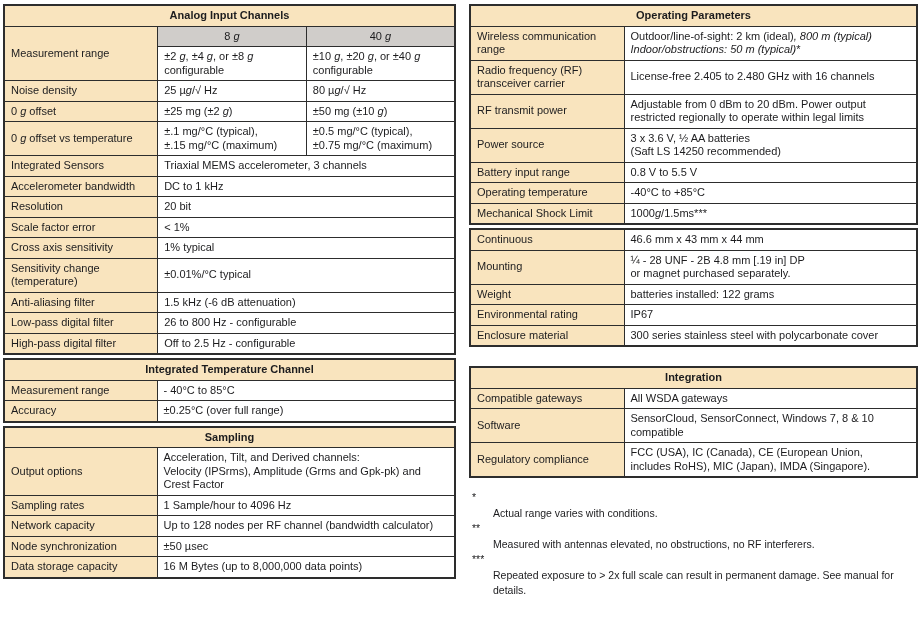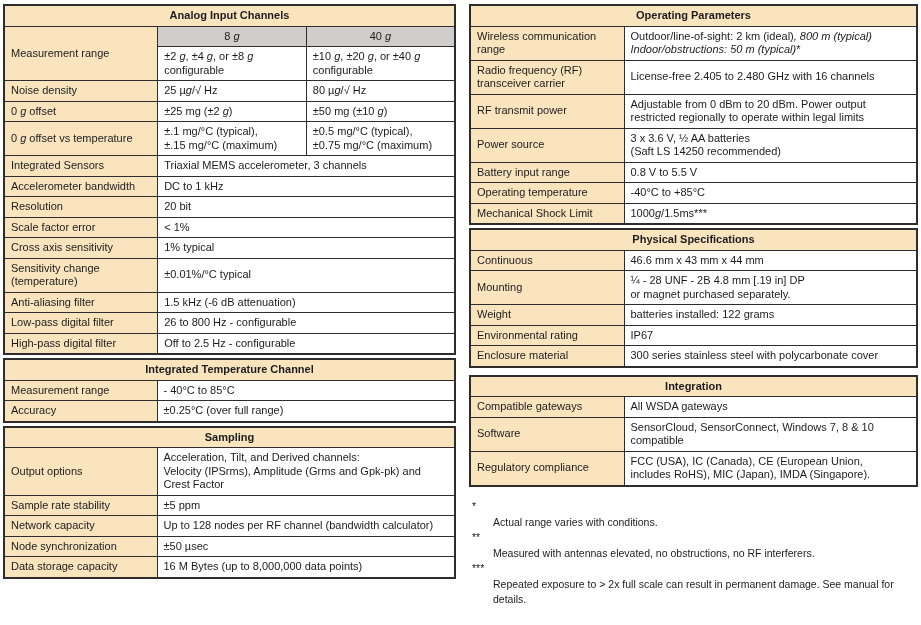--- a/index.html
+++ b/index.html
@@ -22,21 +22,21 @@
     padding:3px 6px;vertical-align:middle;
     overflow:hidden;
   }
   td.section{
     background:var(--tan);text-align:center;font-weight:bold;
     font-size:12px;padding:2px 4px;line-height:15px;
   }
   td.label{background:var(--tan);font-weight:normal;padding-left:5px;}
   td.gray{background:var(--gray);text-align:center;padding:0 4px;line-height:13px;}
   td.center{}
-  table.mt{margin-top:4px;}
+  table.mt{margin-top:16px;}
   .footnotes{margin-top:9px;padding-left:3px;font-size:10.5px;line-height:15px;}
   .fn-row{display:flex;}
   .fn-mark{flex:0 0 21px;}
   .fn-text{flex:1;margin-top:16px;}
   em{font-style:italic;}
 </style>
 </head>
 <body>
 
 <div class="page">
@@ -143,22 +143,22 @@
         </colgroup>
       <tbody>
           <tr>
         <td class="section" colspan="2">Sampling</td>
       </tr>
       <tr>
         <td class="label">Output options</td>
         <td>Acceleration, Tilt, and Derived channels:<br>Velocity (IPSrms), Amplitude (Grms and Gpk-pk) and<br>Crest Factor</td>
       </tr>
       <tr>
-        <td class="label">Sample rate stability</td>
-        <td>±5 ppm</td>
+        <td class="label">Sampling rates</td>
+        <td>1 Sample/hour to 4096 Hz</td>
       </tr>
       <tr>
         <td class="label">Network capacity</td>
         <td>Up to 128 nodes per RF channel (bandwidth calculator)</td>
       </tr>
       <tr>
         <td class="label">Node synchronization</td>
         <td>±50 µsec</td>
       </tr>
       <tr>
@@ -210,23 +210,20 @@
       </tr>
     </tbody>
       </table>
 
     <table class="spec">
       <colgroup>
           <col style="width:154px">
           <col>
         </colgroup>
       <tbody>
-          <tr>
-        <td class="section" colspan="2">Physical Specifications</td>
-      </tr>
       <tr>
         <td class="label">Continuous</td>
         <td>46.6 mm x 43 mm x 44 mm</td>
       </tr>
       <tr>
         <td class="label">Mounting</td>
         <td>¼ - 28 UNF - 2B 4.8 mm [.19 in] DP<br>or magnet purchased separately.</td>
       </tr>
       <tr>
         <td class="label">Weight</td>

